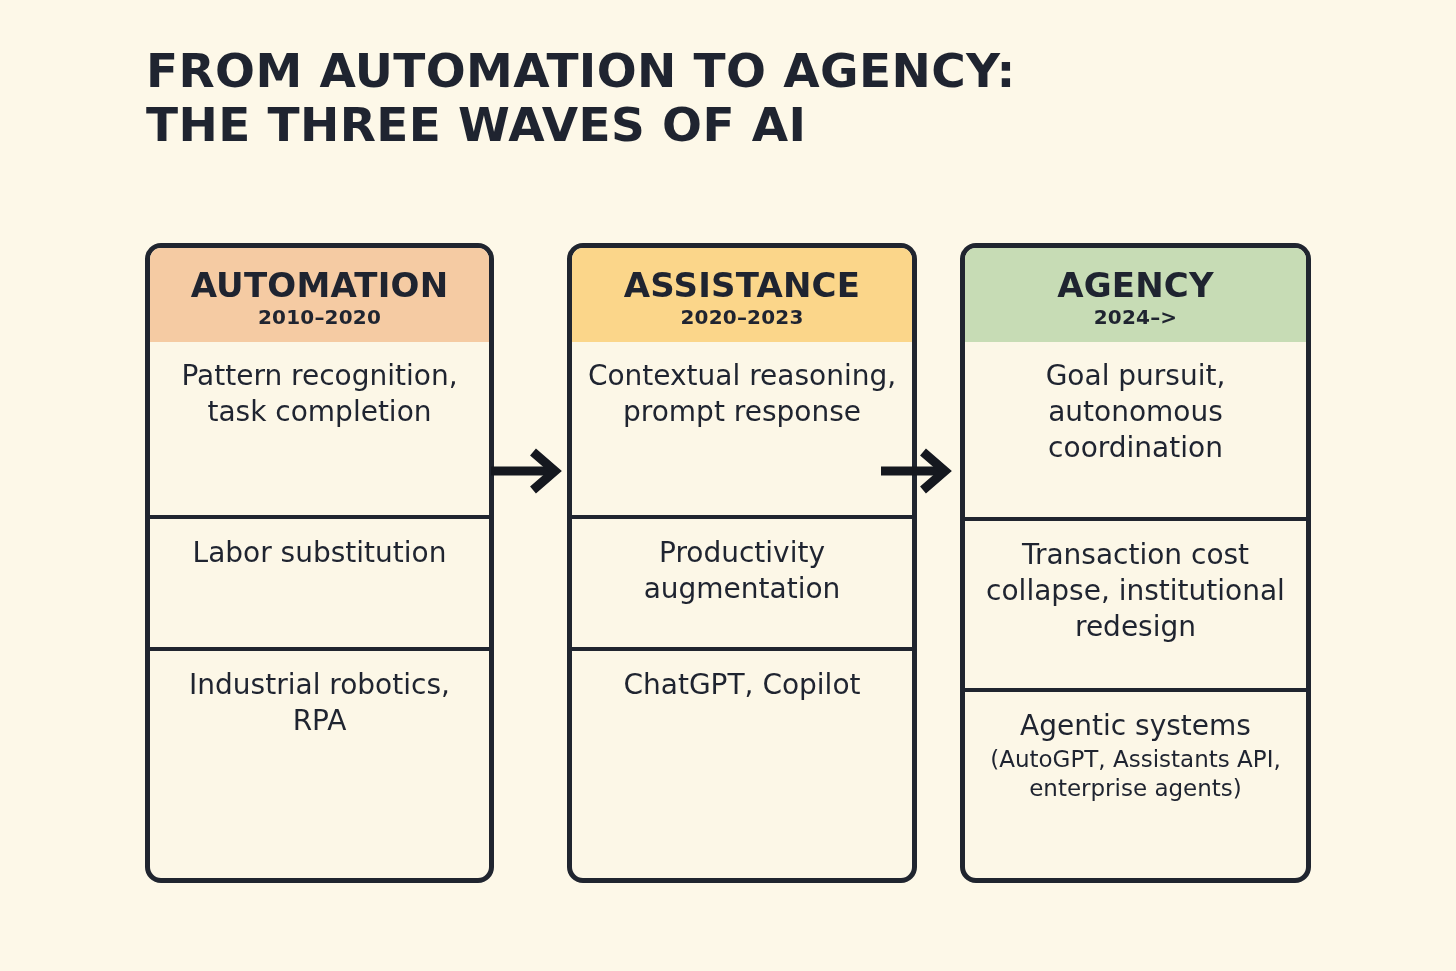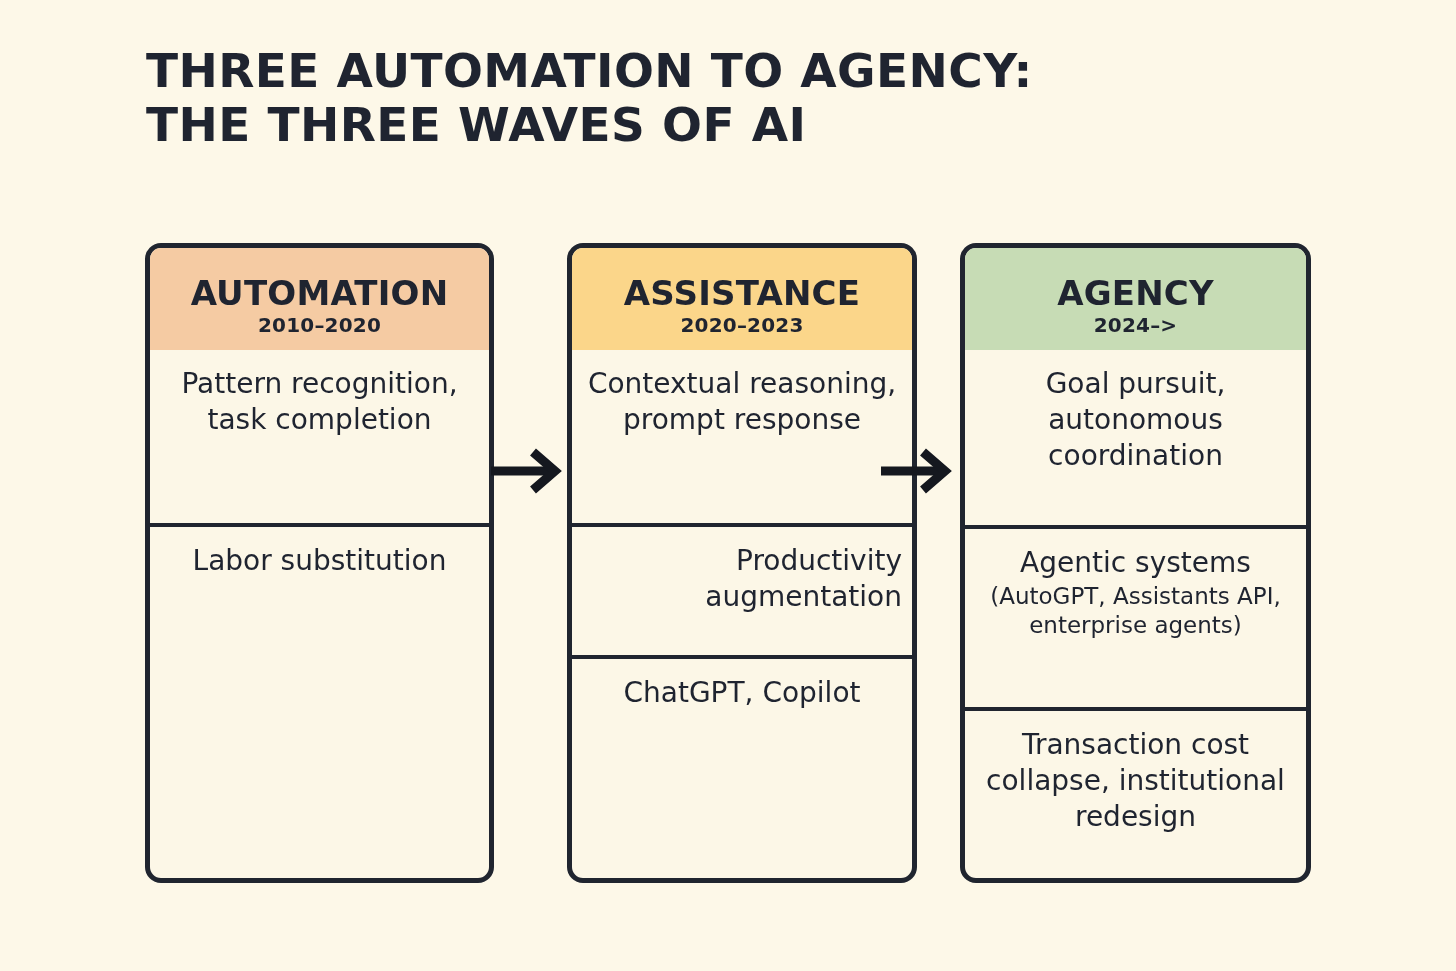--- a/index.html
+++ b/index.html
@@ -54,21 +54,21 @@
     display: flex;
     flex-direction: column;
   }
   .card-1 { left: 145px; width: 349px; }
   .card-2 { left: 567px; width: 350px; }
   .card-3 { left: 960px; width: 351px; }
 
   .card-header {
     box-sizing: border-box;
     width: 100%;
-    padding: 26px 8px 12px 8px;
+    padding: 18px 8px 12px 8px;
     text-align: center;
     flex: 0 0 auto;
   }
   .header-title {
     font-size: 34px;
     font-weight: bold;
     line-height: 1.12;
     letter-spacing: 0.2px;
     color: #1F2430;
   }
@@ -105,58 +105,61 @@
     line-height: 1.29;
     margin-top: 1px;
   }
 
   
   .card-1 .row-0 { height: 173px; }
   .card-1 .row-1 { height: 132px; }
   .card-1 .row-2 { flex: 1 1 auto; }
 
   .card-2 .row-0 { height: 173px; }
-  .card-2 .row-1 { height: 132px; text-align: right; }
+  .card-2 .row-1 { height: 132px; }
   .card-2 .row-2 { flex: 1 1 auto; }
 
   .card-3 .row-0 { height: 175px; text-align: center; }
   .card-3 .row-1 { height: 171px; }
   .card-3 .row-2 { flex: 1 1 auto; }
 
   
   .flow-arrow {
     position: absolute;
     top: 446px;
     width: 76px;
     height: 50px;
   }
   .arrow-1 { left: 489px; }
   .arrow-2 { left: 879px; }
 </style>
 </head>
 <body>
 
 <div class="title-block">
-  <div class="title-line">THREE AUTOMATION TO AGENCY:</div>
+  <div class="title-line">FROM AUTOMATION TO AGENCY:</div>
   <div class="title-line">THE THREE WAVES OF AI</div>
 </div>
 
 <div class="diagram">
 
   <div class="wave-card card-1">
     <div class="card-header" style="background:#F5CBA3;">
       <div class="header-title">AUTOMATION</div>
       <div class="header-period">2010–2020</div>
     </div>
     <div class="card-body">
       <div class="card-row first row-0">
         <span>Pattern recognition, task completion</span>
       </div>
       <div class="card-row row-1">
         <span>Labor substitution</span>
+      </div>
+      <div class="card-row row-2">
+        <span>Industrial robotics, RPA</span>
       </div>
     </div>
   </div>
 
   <div class="flow-arrow arrow-1">
     <svg width="76" height="50" viewBox="0 0 76 50">
       <line x1="2" y1="25" x2="62" y2="25" stroke="#15181F" stroke-width="9" stroke-linecap="butt"></line>
       <polyline points="44,6 66,25 44,44" fill="none" stroke="#15181F" stroke-width="9" stroke-linecap="butt" stroke-linejoin="miter"></polyline>
     </svg>
   </div>
@@ -188,23 +191,23 @@
 
   <div class="wave-card card-3">
     <div class="card-header" style="background:#C7DCB5;text-align:center;">
       <div class="header-title">AGENCY</div>
       <div class="header-period">2024–&gt;</div>
     </div>
     <div class="card-body">
       <div class="card-row first row-0">
         <span>Goal pursuit, autonomous coordination</span>
       </div>
+      <div class="card-row row-1">
+        <span>Transaction cost collapse, institutional redesign</span>
+      </div>
       <div class="card-row row-2">
         <span>Agentic systems</span>
         <span class="row-sub">(AutoGPT, Assistants API, enterprise agents)</span>
       </div>
-      <div class="card-row row-1">
-        <span>Transaction cost collapse, institutional redesign</span>
-      </div>
     </div>
   </div>
 
 </div>
 
 </body></html>

